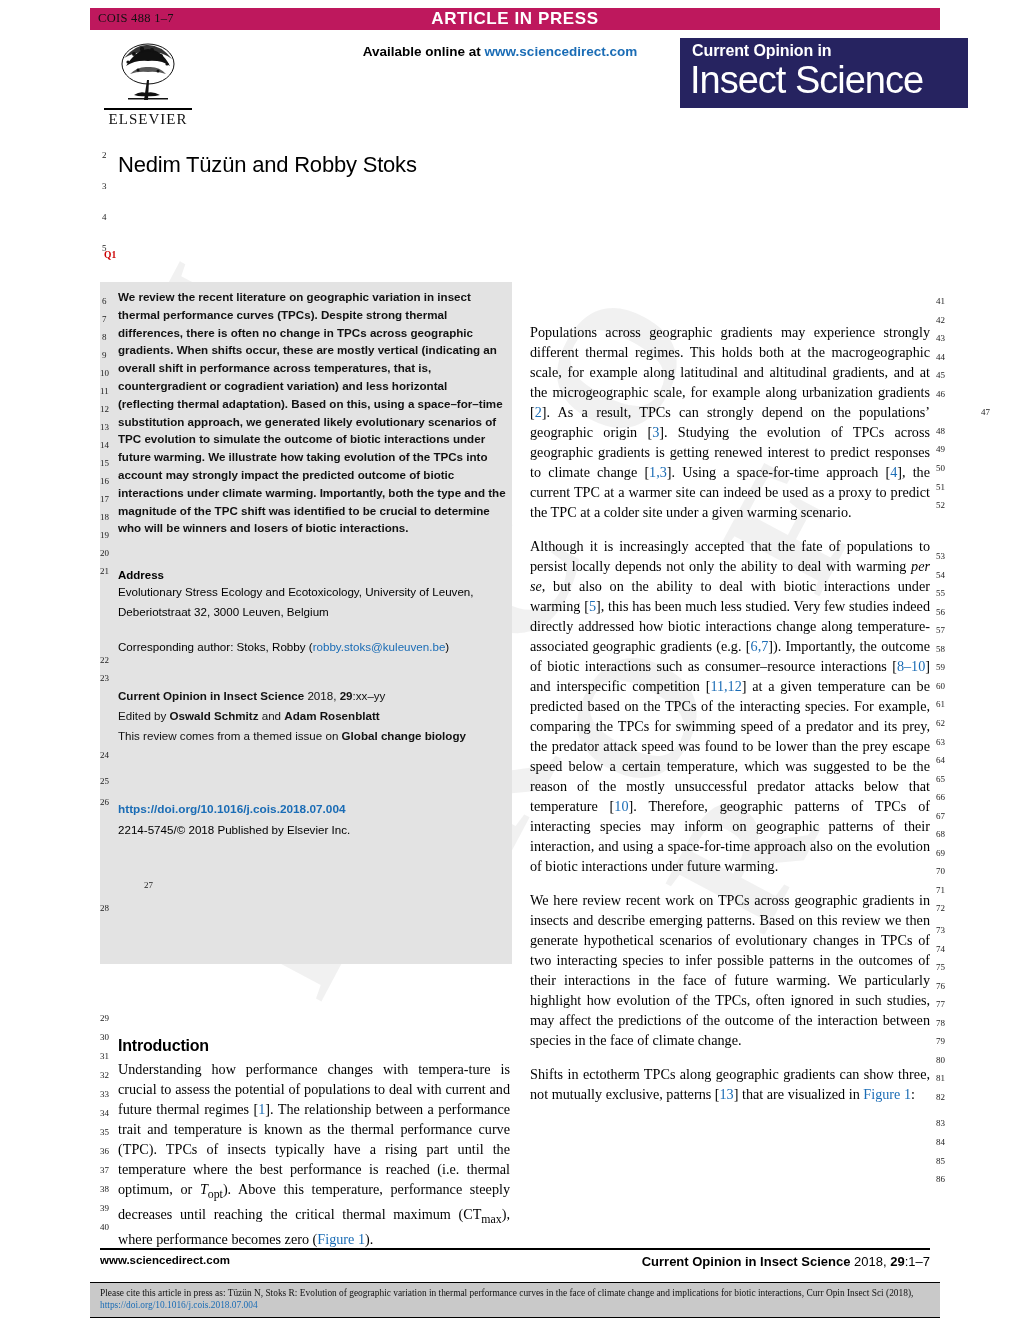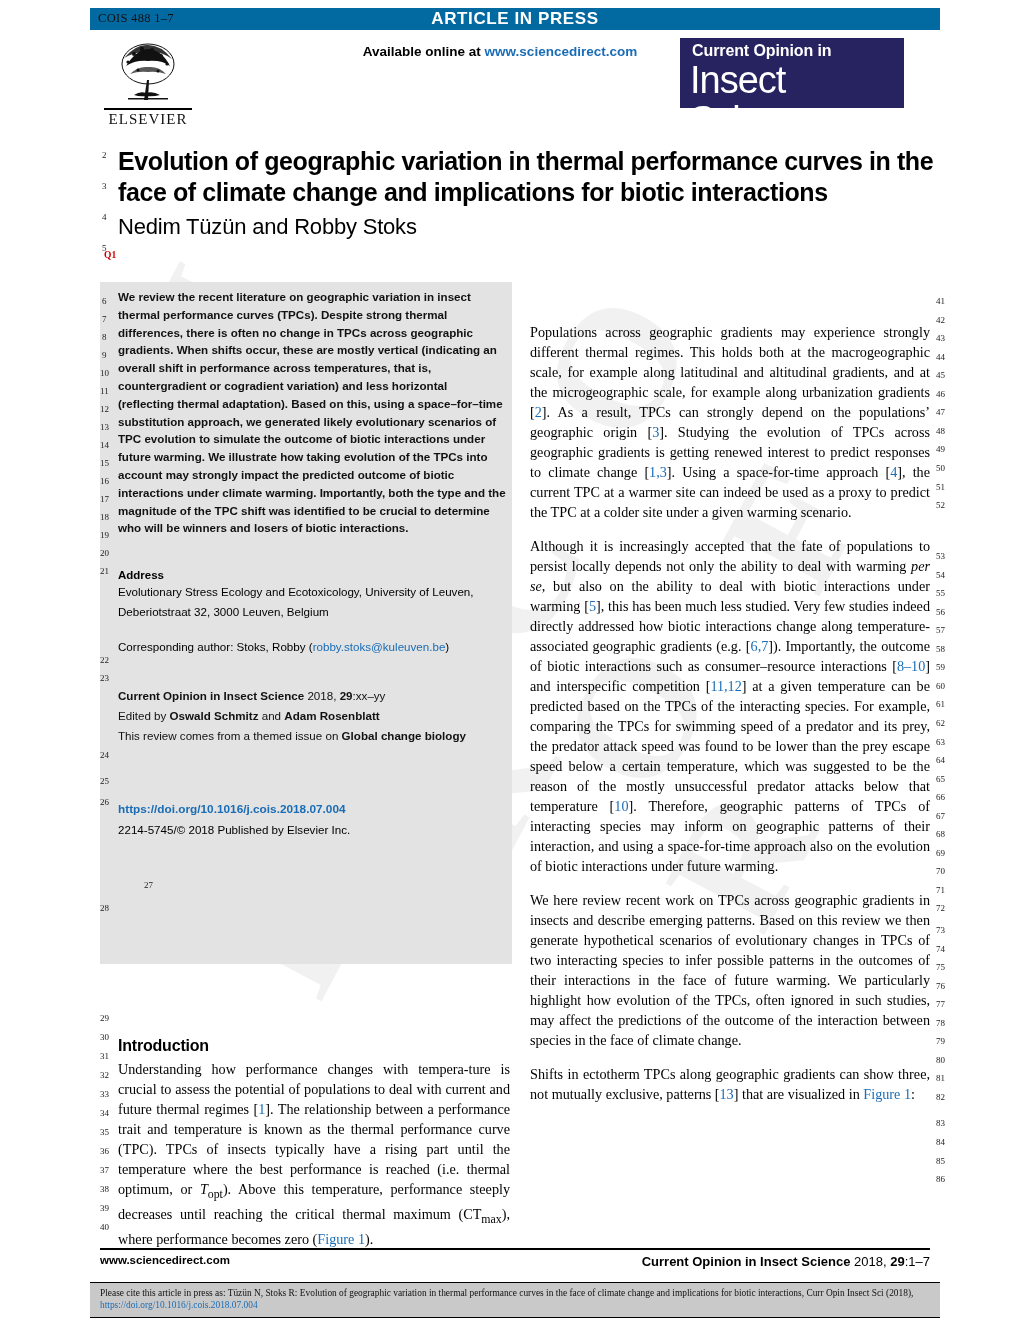--- a/index.html
+++ b/index.html
@@ -2,21 +2,21 @@
 <html><head>
 <meta charset="utf-8">
 <style>
   html,body{margin:0;padding:0;background:#ffffff;}
   body{width:1020px;height:1323px;position:relative;
        font-family:"Liberation Serif",serif;color:#000;}
   .page{position:absolute;left:0;top:0;width:1020px;height:1323px;overflow:hidden;}
 
   
   .banner{position:absolute;left:90px;top:8px;width:850px;height:22px;
-          background:#0369a1;}
+          background:#be185d;}
   .banner-code{position:absolute;left:8px;top:3px;font-size:12.5px;
                font-family:"Liberation Serif",serif;color:#111;letter-spacing:.3px;}
   .banner-press{position:absolute;left:0;top:1px;width:850px;text-align:center;
                 font-family:"Liberation Sans",sans-serif;font-weight:bold;
                 font-size:17px;color:#ffffff;letter-spacing:.6px;}
 
   
   .masthead{position:absolute;left:90px;top:36px;width:850px;height:96px;}
   .elsevier{position:absolute;left:8px;top:4px;width:100px;height:92px;}
   .els-tree{position:absolute;left:6px;top:0;width:88px;height:68px;}
@@ -24,21 +24,21 @@
   .els-word{position:absolute;left:0;top:71px;width:100px;text-align:center;
             font-family:"Liberation Serif",serif;font-size:15px;letter-spacing:1px;color:#111;}
 
   .avail{position:absolute;left:180px;top:8px;width:460px;text-align:center;
          font-family:"Liberation Sans",sans-serif;font-weight:bold;font-size:13.5px;}
   .avail a{color:#1a6cb5;text-decoration:none;}
   .sdirect{position:absolute;left:180px;top:36px;width:460px;text-align:center;
            font-family:"Liberation Sans",sans-serif;font-weight:bold;font-size:28px;
            letter-spacing:-.6px;}
 
-  .joubox{position:absolute;left:590px;top:2px;width:224px;height:70px;
+  .joubox{position:absolute;left:590px;top:2px;width:288px;height:70px;
           background:#262360;}
   .jou1{position:absolute;left:12px;top:4px;font-family:"Liberation Sans",sans-serif;
         font-weight:bold;font-size:16px;color:#fff;letter-spacing:-.1px;}
   .jou2{position:absolute;left:10px;top:22px;font-family:"Liberation Sans",sans-serif;
         font-size:38px;color:#fff;letter-spacing:-1px;line-height:40px;}
 
   
   .titleblock{position:absolute;left:118px;top:146px;width:820px;}
   .ptitle{font-family:"Liberation Sans",sans-serif;font-weight:bold;font-size:25px;
           line-height:31px;letter-spacing:-.4px;margin:0;}
@@ -147,21 +147,20 @@
       <span>Available online at </span><a href="#">www.sciencedirect.com</a>
     </div>
 
     <div class="joubox">
       <div class="jou1">Current Opinion in</div>
       <div class="jou2">Insect Science</div>
     </div>
   </div>
 
   <div class="titleblock">
-    <h1 class="ptitle">Evolution of geographic variation in thermal performance curves in the face of climate change and implications for biotic interactions</h1>
     <div class="authors">Nedim Tüzün and Robby Stoks</div>
   </div>
   <div class="lnum" style="left:102px;top:150px;">2</div>
   <div class="lnum" style="left:102px;top:181px;">3</div>
   <div class="lnum" style="left:102px;top:212px;">4</div>
   <div class="lnum" style="left:102px;top:243px;">5</div>
   <div class="lnum red" style="left:104px;top:250px;">Q1</div>
 
   <div class="abstract-box"></div>
 
@@ -241,21 +240,21 @@
     <p>Shifts in ectotherm TPCs along geographic gradients can show three, not mutually exclusive, patterns [<span class="ref">13</span>] that are visualized in <span class="ref">Figure 1</span>:</p>
   </div>
 
   <div id="right-lnums">
       <div class="lnum" style="left: 936px; top: 296px;">41</div>
       <div class="lnum" style="left: 936px; top: 314.55px;">42</div>
       <div class="lnum" style="left: 936px; top: 333.1px;">43</div>
       <div class="lnum" style="left: 936px; top: 351.65px;">44</div>
       <div class="lnum" style="left: 936px; top: 370.2px;">45</div>
       <div class="lnum" style="left: 936px; top: 388.75px;">46</div>
-      <div class="lnum" style="left: 936px; top: 407.3px;">47</div>
+      <div class="lnum" style="left: 981px; top: 407.3px;">47</div>
       <div class="lnum" style="left: 936px; top: 425.85px;">48</div>
       <div class="lnum" style="left: 936px; top: 444.4px;">49</div>
       <div class="lnum" style="left: 936px; top: 462.95px;">50</div>
       <div class="lnum" style="left: 936px; top: 481.5px;">51</div>
       <div class="lnum" style="left: 936px; top: 500.05px;">52</div>
       <div class="lnum" style="left: 936px; top: 551px;">53</div>
       <div class="lnum" style="left: 936px; top: 569.55px;">54</div>
       <div class="lnum" style="left: 936px; top: 588.1px;">55</div>
       <div class="lnum" style="left: 936px; top: 606.65px;">56</div>
       <div class="lnum" style="left: 936px; top: 625.2px;">57</div>

